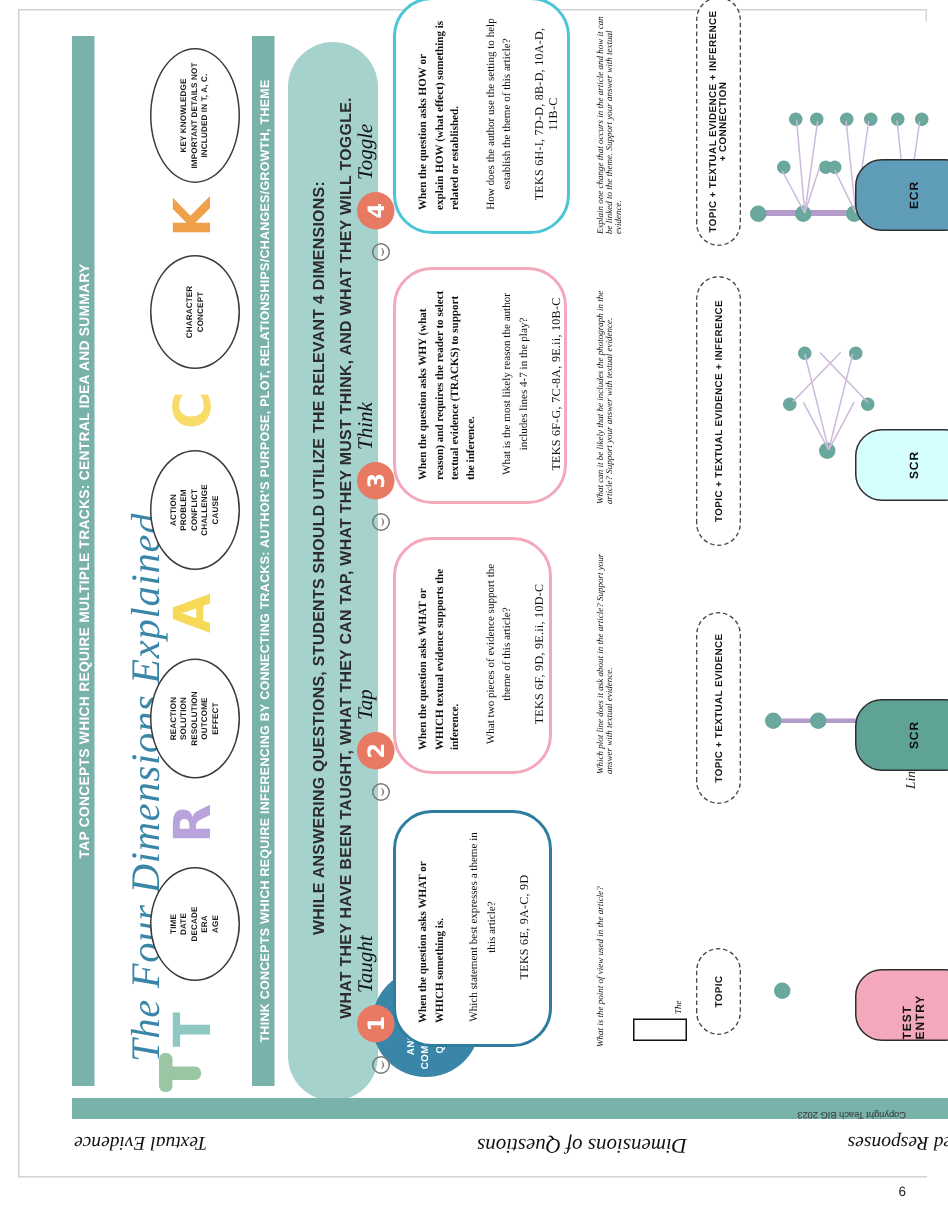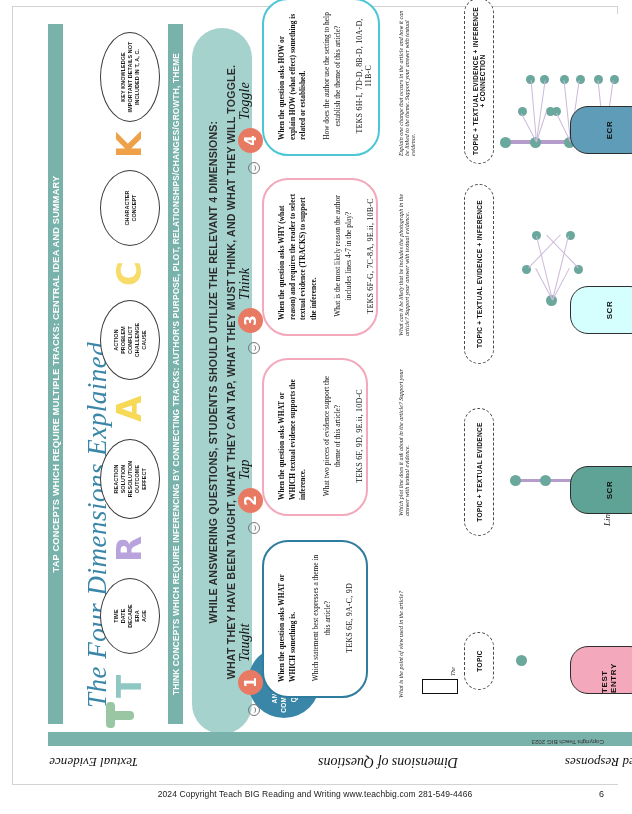--- a/index.html
+++ b/index.html
@@ -360,15 +360,14 @@
 
     <div class="greenmark" style="left:66px;top:80px;width:26px;height:9px;border-radius:4px;"></div>
     <div class="greenmark" style="left:74px;top:84px;width:9px;height:24px;border-radius:4px;"></div>
 
     <div class="copyright" style="left:48px;top:578px;transform:rotate(-90deg);transform-origin:0 0;">Copyright Teach BIG 2023</div>
 
   </div>
 </div>
 
 <div id="footer">
-  <div class="ftxt">2024 Copyright Teach BIG Reading and Writing  www.teachbig.com  281-549-4466</div>
   <div class="fpage">6</div>
 </div>
 
 </body></html>

